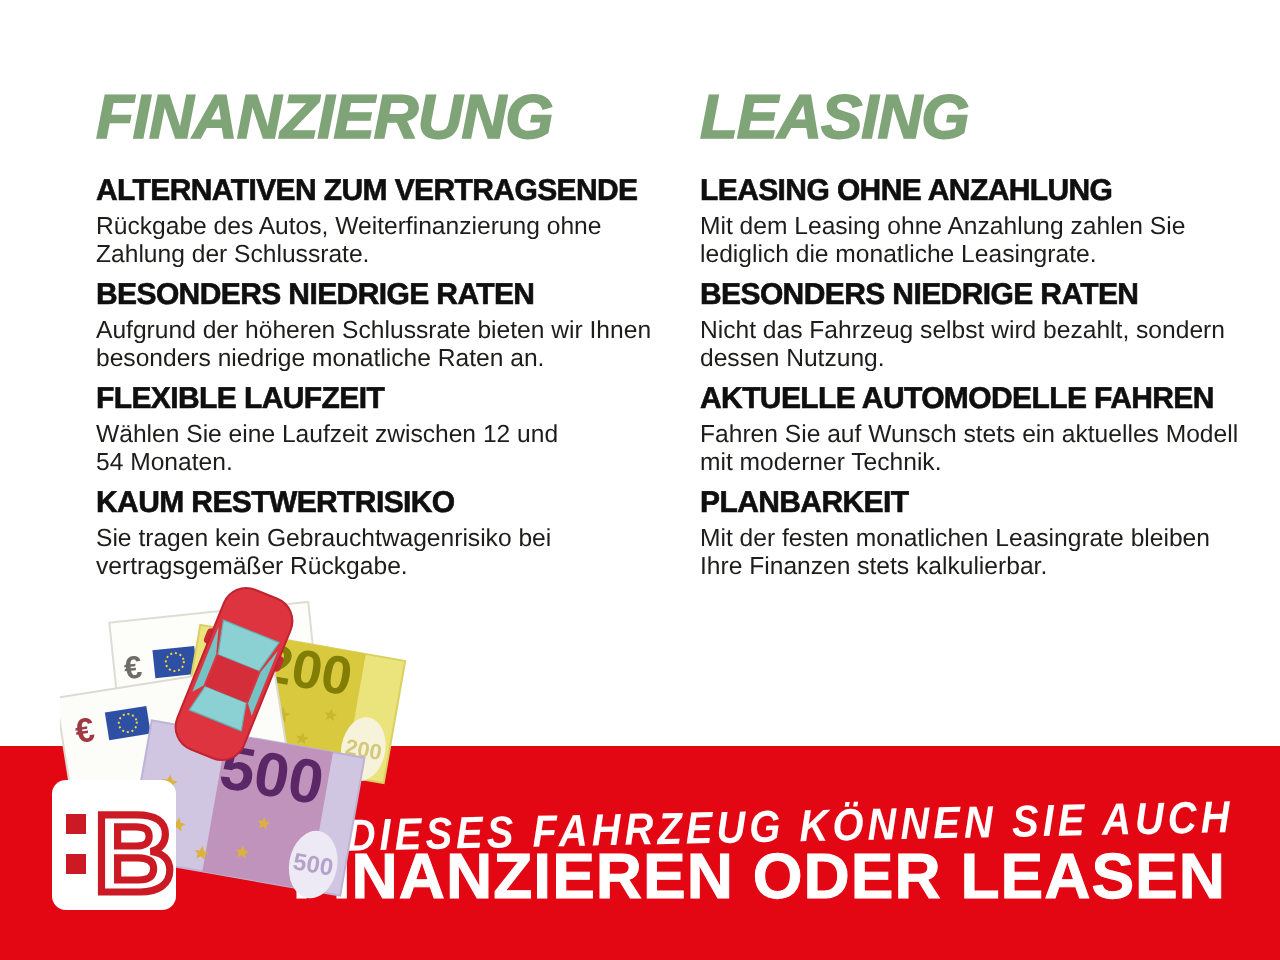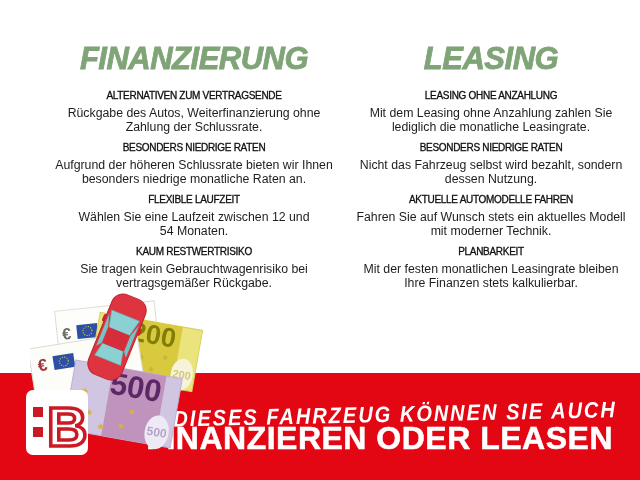--- a/index.html
+++ b/index.html
@@ -1,41 +1,40 @@
 <!DOCTYPE html>
 <html><head>
 <meta charset="utf-8">
 <style>
   html,body { margin:0; padding:0; background:#ffffff; }
   .page {
     position:relative; width:640px; height:480px; overflow:hidden;
     background:#ffffff;
     font-family:"Liberation Sans", sans-serif;
-    text-align:center;
     -webkit-font-smoothing:antialiased;
   }
 
   
   .col { position:absolute; top:42px; }
   .col.left  { left:48px;  width:292px; }
   .col.right { left:350px; width:282px; }
 
   .col-title {
     margin:0 0 11px 0;
     font-size:31px; line-height:34px;
     font-weight:bold; font-style:italic;
     color:#7fa477;
     letter-spacing:-0.5px;
     -webkit-text-stroke:0.8px #7fa477;
   }
 
   .sec h3 {
     margin:0 0 2px 0;
-    font-size:10px; line-height:17px;
-    font-weight:normal; color:#0f0f0f;
+    font-size:15px; line-height:17px;
+    font-weight:bold; color:#0f0f0f;
     letter-spacing:-0.3px;
     -webkit-text-stroke:0.3px #0f0f0f;
   }
   .sec p {
     margin:0 0 5px 0;
     font-size:12.3px; line-height:14px;
     color:#1d1d1b;
     white-space:pre-line;
   }
 

